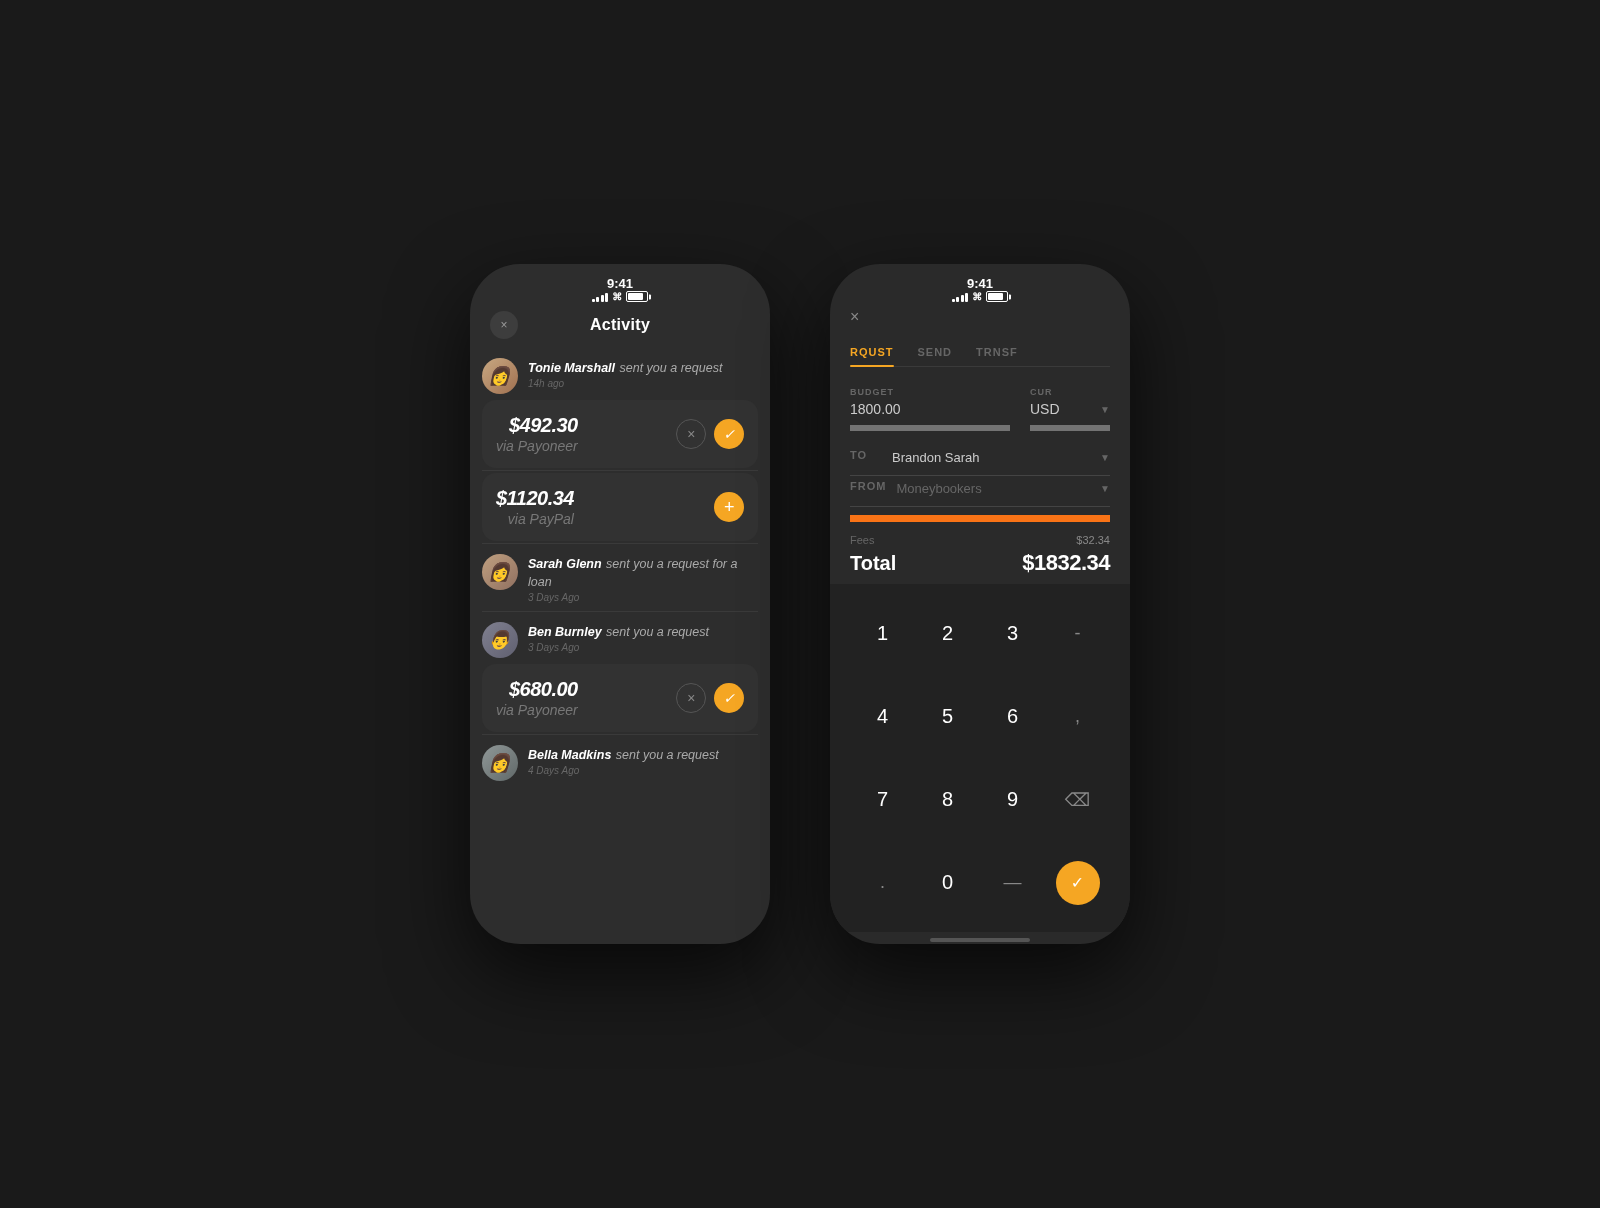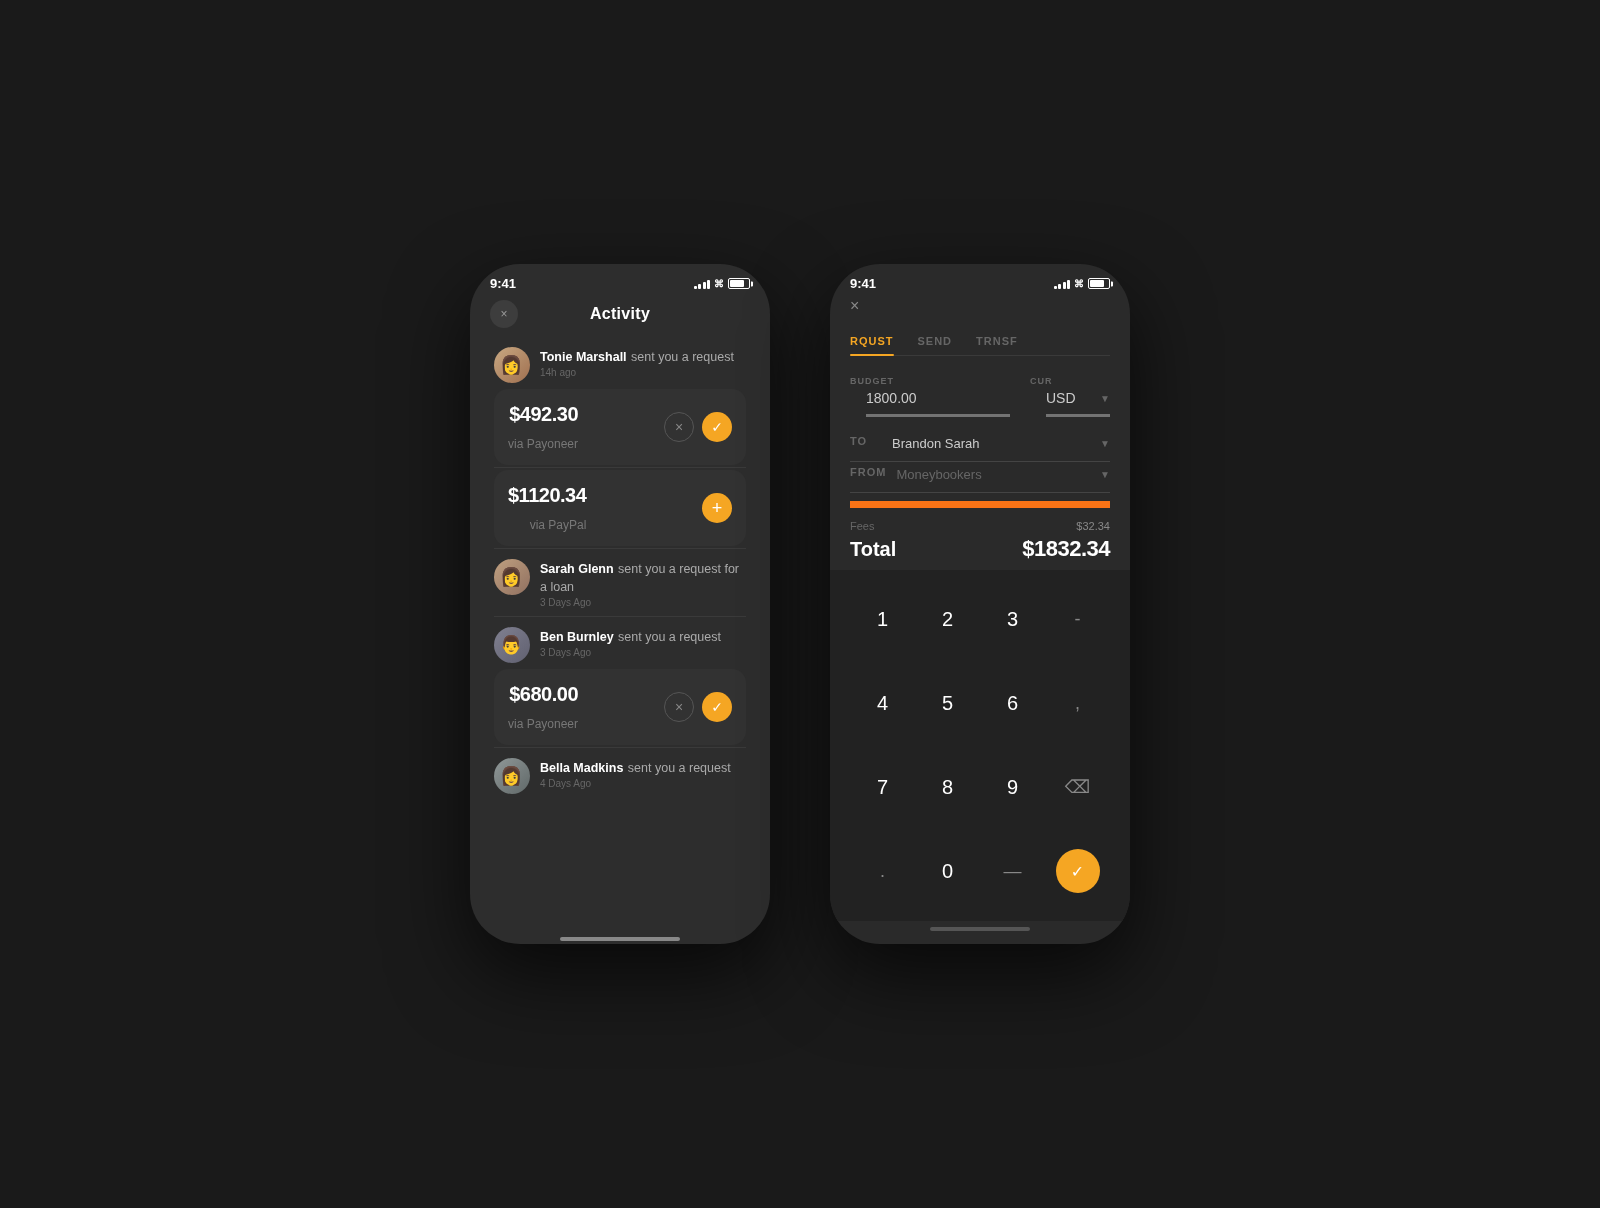--- a/index.html
+++ b/index.html
@@ -43,20 +43,21 @@
 
     
     .status-bar {
       display: flex;
       justify-content: space-between;
       align-items: center;
       padding: 12px 20px 6px;
       font-size: 12px;
       font-weight: 600;
       color: #fff;
+      flex-direction: column;
     }
 
     .status-time { font-size: 13px; font-weight: 700; }
 
     .status-icons {
       display: flex;
       align-items: center;
       gap: 4px;
     }
 
@@ -136,23 +137,24 @@
 
     .page-title {
       color: #fff;
       font-size: 16px;
       font-weight: 600;
       letter-spacing: 0.3px;
     }
 
     
     .activity-list {
-      padding: 0 24px;
+      padding: 0 12px;
       overflow-y: auto;
       height: calc(100% - 90px);
+      font-style: italic;
     }
 
     .activity-item {
       margin-bottom: 2px;
     }
 
     .activity-header {
       display: flex;
       align-items: flex-start;
       gap: 10px;
@@ -225,22 +227,22 @@
 
     .card-amount {
       color: #fff;
       font-size: 20px;
       font-weight: 700;
       letter-spacing: -0.5px;
     }
 
     .card-method {
       color: #777;
-      font-size: 12px;
-      margin-top: 11px;
+      font-size: 14px;
+      margin-top: 1px;
     }
 
     .card-actions {
       display: flex;
       gap: 8px;
       align-items: center;
     }
 
     .action-btn-circle {
       width: 30px;
@@ -373,25 +375,24 @@
       font-weight: 600;
       letter-spacing: 1px;
       text-transform: uppercase;
       margin-bottom: 4px;
     }
 
     .field-value {
       color: #ccc;
       font-size: 14px;
       padding-bottom: 8px;
-      border-bottom: 3px solid #737373;
+      border-bottom: 6px solid #737373;
       display: flex;
       align-items: center;
       justify-content: space-between;
-      margin-left: 16px;
     }
 
     .dropdown-arrow {
       color: #666;
       font-size: 10px;
     }
 
     .to-from-row {
       display: flex;
       align-items: center;

